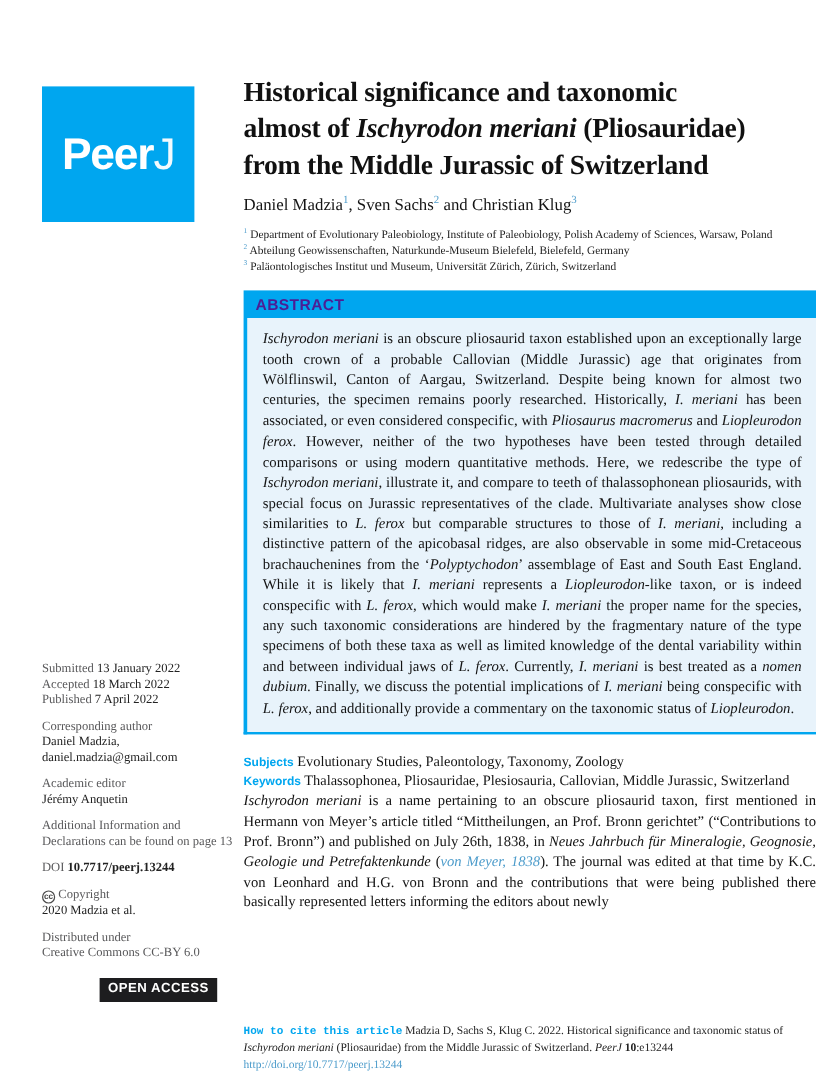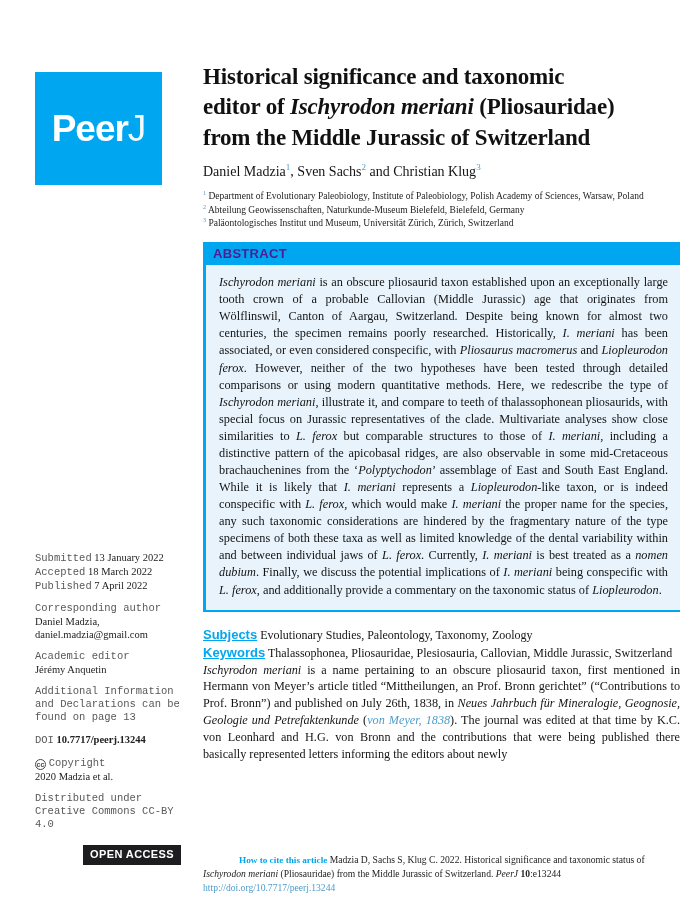--- a/index.html
+++ b/index.html
@@ -26,21 +26,21 @@
     font-size:37px;font-weight:bold;letter-spacing:-1px;
   }
   .logo-j{font-weight:normal;opacity:.95;}
 
   
   .sidebar{
     position:absolute;left:35px;top:551px;width:160px;
     font-size:10.5px;line-height:13px;color:#1a1a1a;
   }
   .sb-group{margin-bottom:9px;}
-  .sb-label{font-family:Liberation Mono, monospace;color:var(--label-gray);}
+  .sb-label{font-family:Liberation Serif, serif;color:var(--label-gray);}
   .sb-value{font-family:"Liberation Serif",serif;color:#222;}
   .bd{font-weight:bold;margin-top:27px;}
   .cc{
     display:inline-block;width:11px;height:11px;border:1px solid #4a4a4a;border-radius:50%;
     font-size:7px;line-height:10px;text-align:center;vertical-align:-1px;
     font-family:"Liberation Sans",sans-serif;color:#4a4a4a;font-weight:bold;
   }
   .badge{
     display:inline-block;background:var(--badge-bg);color:#fff;
     font-family:"Liberation Sans",sans-serif;font-weight:bold;font-size:11px;
@@ -65,39 +65,39 @@
   }
   .abstract-body{
     background:var(--abstract-bg);border-left:3px solid var(--accent);
     border-bottom:2px solid var(--accent);
     padding:9px 12px 11px 13px;font-size:12.3px;line-height:1.39;text-align:justify;
   }
 
   .meta{margin-top:14px;font-size:12px;line-height:1.38;}
   .meta-label{
     font-family:"Liberation Sans",sans-serif;font-weight:bold;
-    color:var(--accent);font-size:13px;text-decoration:underline;
+    color:var(--accent);font-size:10px;
   }
 
   .section{
     margin:18px 0 7px 0;font-family:"Liberation Sans",sans-serif;
     color:var(--accent);font-size:15.5px;font-weight:bold;letter-spacing:.2px;
   }
   .body-p{margin:0;font-size:12.2px;line-height:1.38;text-align:justify;}
 
   .link{color:var(--link);text-decoration:none;cursor:pointer;}
 
   
   .footer{
     position:absolute;left:203px;top:853px;width:478px;background:#fff;
     font-size:9.6px;line-height:1.45;color:#222;
   }
   .seg-label{
-    font-family:Liberation Serif, serif;font-weight:bold;
-    color:var(--accent);font-size:9.2px;margin-left:36px;
+    font-family:Liberation Mono, monospace;font-weight:bold;
+    color:var(--accent);font-size:9.2px;
   }
 </style>
 </head>
 <body>
 
 <div class="page">
 
   <div class="logo">
     <span class="logo-text"><span>Peer</span><span class="logo-j">J</span></span>
   </div>
@@ -126,28 +126,28 @@
       <span class="sb-label">DOI</span> <span class="sb-value bd">10.7717/peerj.13244</span>
     </div>
 
     <div class="sb-group">
       <div><span class="cc">cc</span> <span class="sb-label">Copyright</span></div>
       <div class="sb-value">2020 Madzia et al.</div>
     </div>
 
     <div class="sb-group">
       <div class="sb-label">Distributed under</div>
-      <div class="sb-label">Creative Commons CC-BY 4.0</div>
+      <div class="sb-label">Creative Commons CC-BY 6.0</div>
     </div>
 
     <div class="badge">OPEN ACCESS</div>
   </aside>
 
   <main class="main">
-    <h1 class="title"><span>Historical significance and taxonomic</span><br><span>editor of </span><span class="it">Ischyrodon meriani</span><span> (Pliosauridae)</span><br><span>from the Middle Jurassic of Switzerland</span></h1>
+    <h1 class="title"><span>Historical significance and taxonomic</span><br><span>almost of </span><span class="it">Ischyrodon meriani</span><span> (Pliosauridae)</span><br><span>from the Middle Jurassic of Switzerland</span></h1>
 
     <p class="authors"><span>Daniel Madzia</span><sup class="supc">1</sup><span>, </span><span>Sven Sachs</span><sup class="supc">2</sup><span> and </span><span>Christian Klug</span><sup class="supc">3</sup></p>
 
     <div class="affs">
       <div class="aff"><sup class="supc">1</sup> <span>Department of Evolutionary Paleobiology, Institute of Paleobiology, Polish Academy of Sciences, Warsaw, Poland</span></div>
       <div class="aff"><sup class="supc">2</sup> <span>Abteilung Geowissenschaften, Naturkunde-Museum Bielefeld, Bielefeld, Germany</span></div>
       <div class="aff"><sup class="supc">3</sup> <span>Paläontologisches Institut und Museum, Universität Zürich, Zürich, Switzerland</span></div>
     </div>
 
     <div class="abstract">

